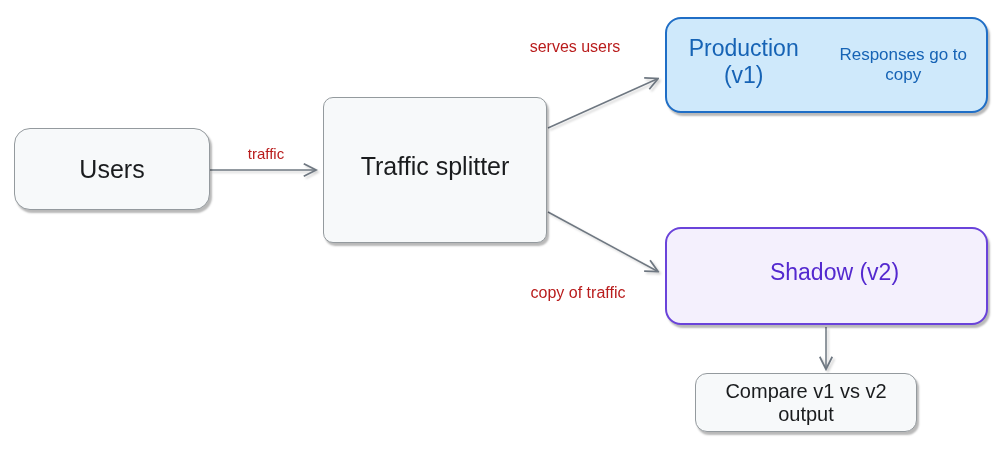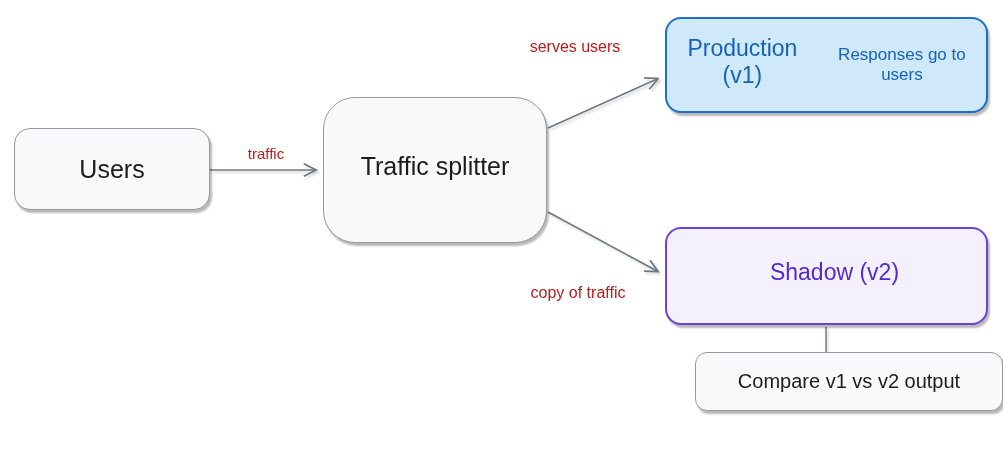--- a/index.html
+++ b/index.html
@@ -37,21 +37,21 @@
 
   .node-users {
     left: 14px; top: 128px;
     width: 196px; height: 82px;
     font-size: 25px;
   }
 
   .node-splitter {
     left: 323px; top: 97px;
     width: 224px; height: 146px;
-    border-radius: 32px;
+    border-radius: 10px;
   }
   .node-splitter .title {
     font-size: 25px;
     margin-bottom: 8px;
   }
   .node-splitter .subtitle {
     font-size: 20px;
     line-height: 1.4;
     color: #8f9599;
     padding: 0 14px;
@@ -74,22 +74,22 @@
   }
   .node-production .title, .node-shadow .title {
     font-size: 23px;
     margin-bottom: 7px;
   }
   .node-production .subtitle, .node-shadow .subtitle {
     font-size: 17px;
   }
 
   .node-compare {
-    left: 695px; top: 352px;
-    width: 308px; height: 59px;
+    left: 695px; top: 373px;
+    width: 222px; height: 59px;
     border-radius: 12px;
     font-size: 20px;
   }
 
   .edge-label {
     position: absolute;
     transform: translate(-50%, -50%);
     font-size: 16px;
     color: #b91c1c;
     white-space: nowrap;
@@ -119,21 +119,21 @@
   <div class="node node-users">
     <div class="title">Users</div>
   </div>
 
   <div class="node node-splitter">
     <div class="title">Traffic splitter</div>
   </div>
 
   <div class="node node-production">
     <div class="title">Production (v1)</div>
-    <div class="subtitle">Responses go to users</div>
+    <div class="subtitle">Responses go to copy</div>
   </div>
 
   <div class="node node-shadow">
     <div class="title">Shadow (v2)</div>
   </div>
 
   <div class="node node-compare">
     <div class="title">Compare v1 vs v2 output</div>
   </div>
 

